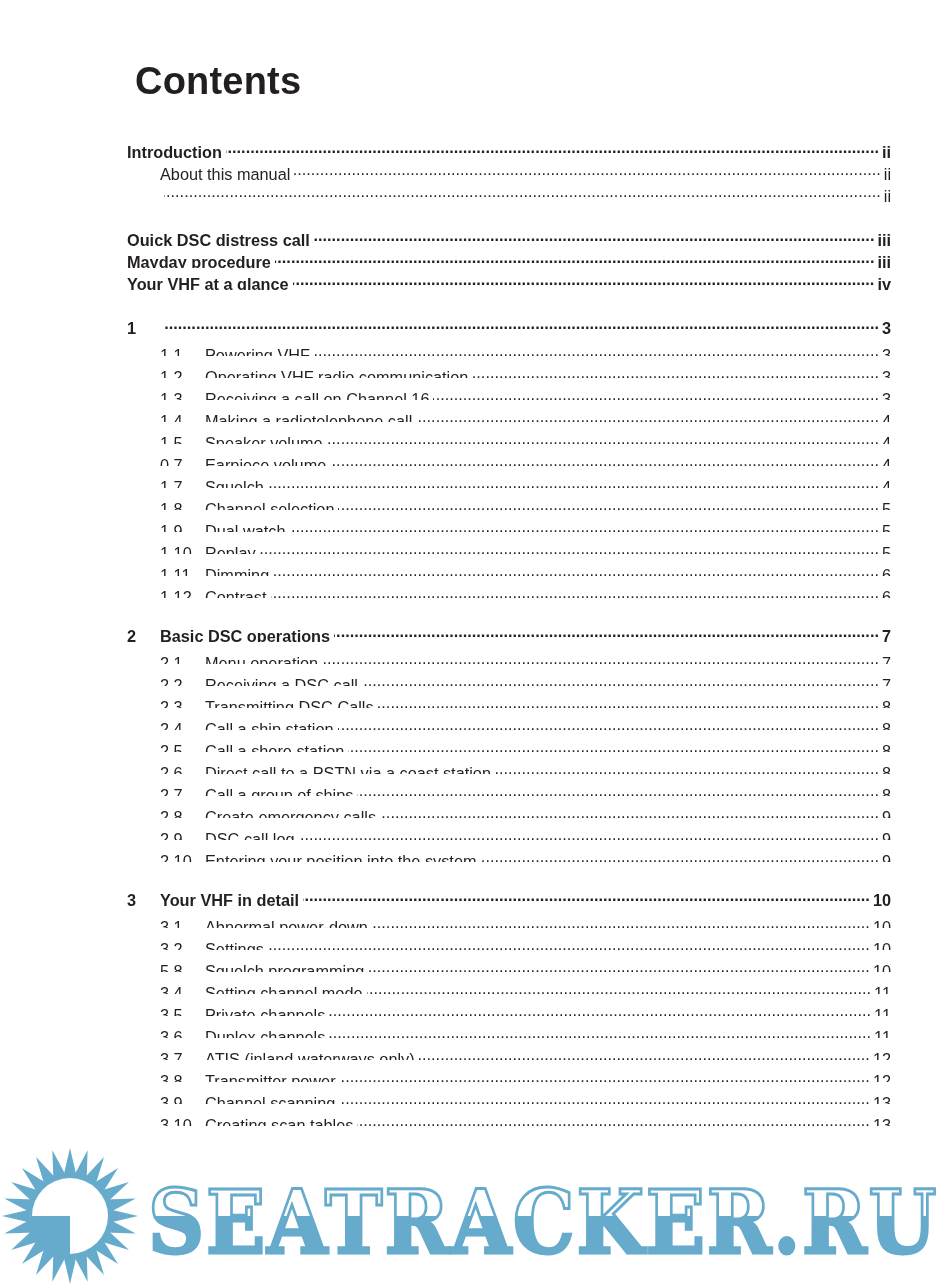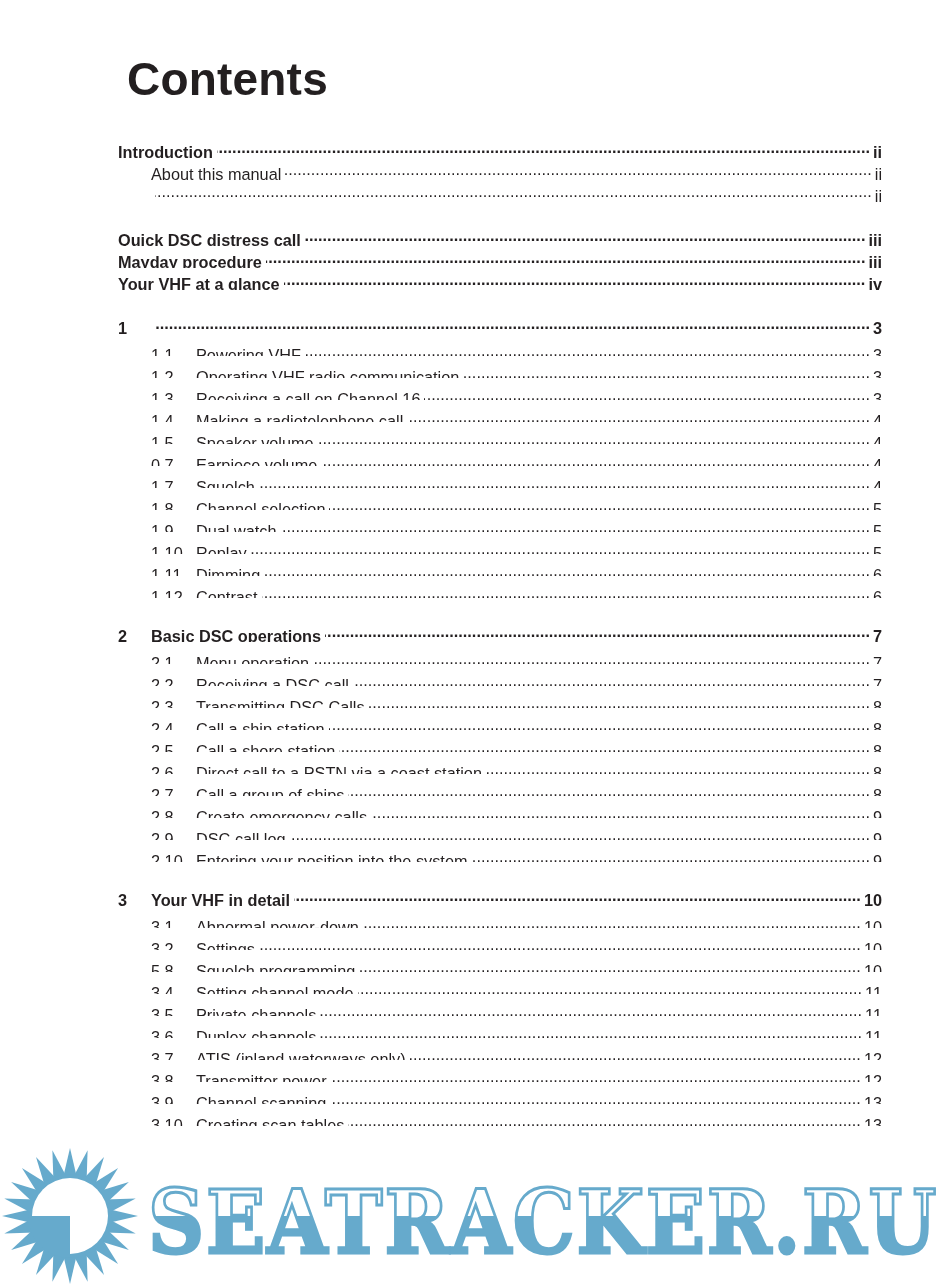--- a/index.html
+++ b/index.html
@@ -2,23 +2,23 @@
 <html><head>
 <meta charset="utf-8">
 <style>
   html, body { margin: 0; padding: 0; }
   body {
     width: 950px; height: 1287px; background: #ffffff; position: relative; overflow: hidden;
     font-family: "Liberation Sans", sans-serif; color: #231f20;
   }
   .title {
     position: absolute; left: 127px; top: 52px;
-    font-size: 46px; font-weight: bold; letter-spacing: 0.2px; margin: 0;
-  }
-  .toc { position: absolute; left: 118px; top: 136px; width: 764px; }
+    font-size: 38px; font-weight: bold; letter-spacing: 0.2px; margin: 8px;
+  }
+  .toc { position: absolute; left: 127px; top: 136px; width: 764px; }
   .row {
     display: flex; align-items: baseline; height: 22px; line-height: 22px;
     font-size: 16.3px; white-space: nowrap; overflow: hidden;
   }
   .row.main { font-weight: bold; }
   .row.sub { padding-left: 33px; }
   .row.chap .num { display: inline-block; width: 33px; flex: none; }
   .row.sec { padding-left: 33px; }
   .row.sec .num { display: inline-block; width: 45px; flex: none; margin-top: 10px; }
   .row .label { flex: none; }

